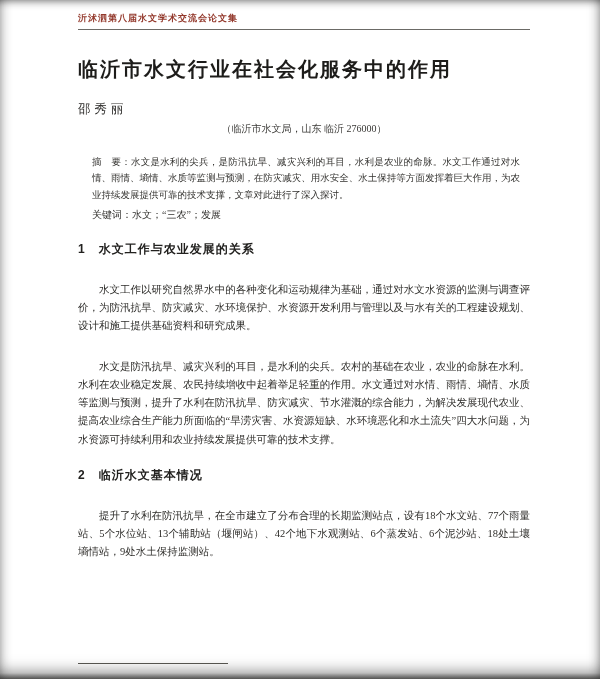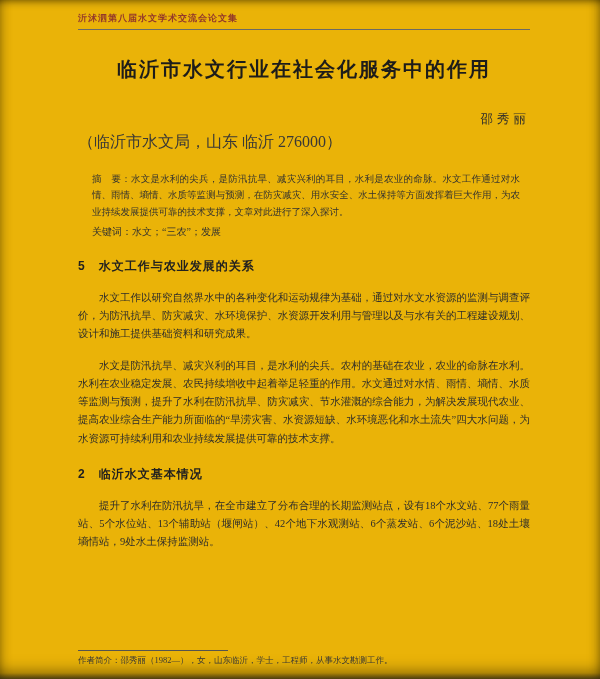--- a/index.html
+++ b/index.html
@@ -6,21 +6,21 @@
     margin: 0;
     padding: 0;
     background: #b9b8b4;
     font-family: "Liberation Serif", "DejaVu Serif", serif;
   }
   .page {
     position: relative;
     width: 600px;
     height: 679px;
     margin: 0 auto;
-    background: #eab308;
+    background: #ffffff;
     overflow: hidden;
     box-shadow:
       inset 0 7px 9px -6px rgba(0,0,0,0.55),
       inset 0 -14px 16px -8px rgba(0,0,0,0.50),
       inset -10px 0 12px -9px rgba(0,0,0,0.35),
       inset 10px 0 12px -9px rgba(0,0,0,0.28);
   }
   .page::after {
     content: "";
     position: absolute;
@@ -40,37 +40,37 @@
     color: #93382b;
     font-weight: bold;
   }
   .header-rule {
     margin-top: 4px;
     border-top: 1px solid #6b6a66;
     height: 0;
   }
   .title {
     margin: 26px 0 0 0;
-    text-align: center;
+    text-align: left;
     font-size: 20px;
     font-weight: bold;
     letter-spacing: 2px;
     color: #1d1c1a;
   }
   .author {
-    margin-top: 28px;
-    text-align: right;
+    margin-top: 18px;
+    text-align: left;
     font-size: 12.5px;
     letter-spacing: 4px;
     color: #2e2d2b;
   }
   .affiliation {
     margin-top: 4px;
-    text-align: left;
-    font-size: 16px;
+    text-align: center;
+    font-size: 10px;
     color: #3a3936;
   }
   .abstract {
     margin: 18px 10px 0 14px;
     font-size: 9.5px;
     line-height: 1.72;
     text-align: justify;
     color: #33322f;
   }
   .keywords {
@@ -85,21 +85,21 @@
   }
   h2.section-heading {
     margin: 18px 0 0 0;
     font-size: 12px;
     font-weight: bold;
     font-family: "Liberation Sans", "DejaVu Sans", sans-serif;
     color: #22211f;
     letter-spacing: 1px;
   }
   p.body-para {
-    margin: 14px 0 0 0;
+    margin: 23px 0 0 0;
     font-size: 10.5px;
     line-height: 1.72;
     text-align: justify;
     text-indent: 2em;
     color: #2e2d2a;
   }
   .footnote {
     position: absolute;
     left: 78px;
     right: 70px;
@@ -132,28 +132,25 @@
     <div class="affiliation">（临沂市水文局，山东 临沂 276000）</div>
 
     <div class="abstract">
       <span class="label">摘　要：</span><span>水文是水利的尖兵，是防汛抗旱、减灾兴利的耳目，水利是农业的命脉。水文工作通过对水情、雨情、墒情、水质等监测与预测，在防灾减灾、用水安全、水土保持等方面发挥着巨大作用，为农业持续发展提供可靠的技术支撑，文章对此进行了深入探讨。</span>
     </div>
 
     <div class="keywords">
       <span class="label">关键词：</span><span>水文；“三农”；发展</span>
     </div>
 
-    <h2 class="section-heading">5　水文工作与农业发展的关系</h2>
+    <h2 class="section-heading">1　水文工作与农业发展的关系</h2>
     <p class="body-para">水文工作以研究自然界水中的各种变化和运动规律为基础，通过对水文水资源的监测与调查评价，为防汛抗旱、防灾减灾、水环境保护、水资源开发利用与管理以及与水有关的工程建设规划、设计和施工提供基础资料和研究成果。</p>
     <p class="body-para">水文是防汛抗旱、减灾兴利的耳目，是水利的尖兵。农村的基础在农业，农业的命脉在水利。水利在农业稳定发展、农民持续增收中起着举足轻重的作用。水文通过对水情、雨情、墒情、水质等监测与预测，提升了水利在防汛抗旱、防灾减灾、节水灌溉的综合能力，为解决发展现代农业、提高农业综合生产能力所面临的“旱涝灾害、水资源短缺、水环境恶化和水土流失”四大水问题，为水资源可持续利用和农业持续发展提供可靠的技术支撑。</p>
 
     <h2 class="section-heading">2　临沂水文基本情况</h2>
     <p class="body-para">提升了水利在防汛抗旱，在全市建立了分布合理的长期监测站点，设有18个水文站、77个雨量站、5个水位站、13个辅助站（堰闸站）、42个地下水观测站、6个蒸发站、6个泥沙站、18处土壤墒情站，9处水土保持监测站。</p>
 
   </div>
 
   <div class="footnote">
     <div class="foot-rule"></div>
-    <div class="foot-text">
-      <span class="label">作者简介：</span><span>邵秀丽（1982—），女，山东临沂，学士，工程师，从事水文勘测工作。</span>
-    </div>
   </div>
 </div>
 
 </body></html>

